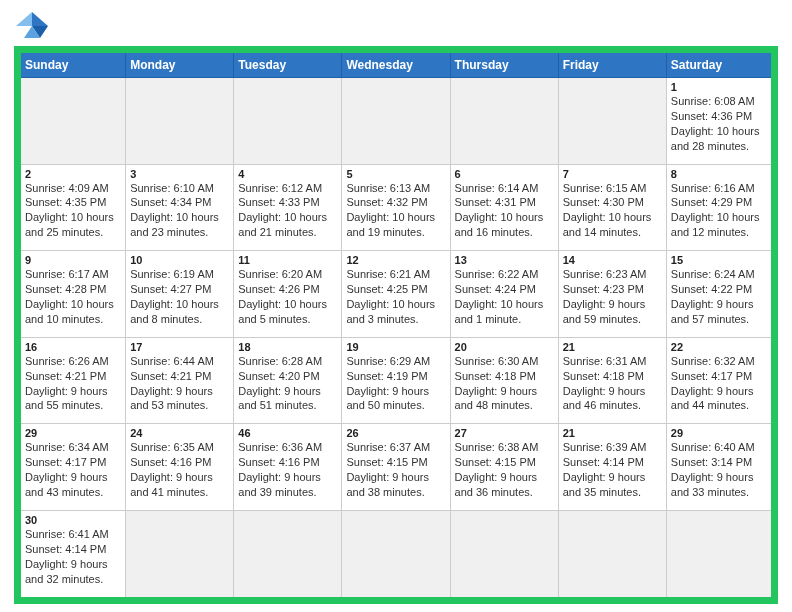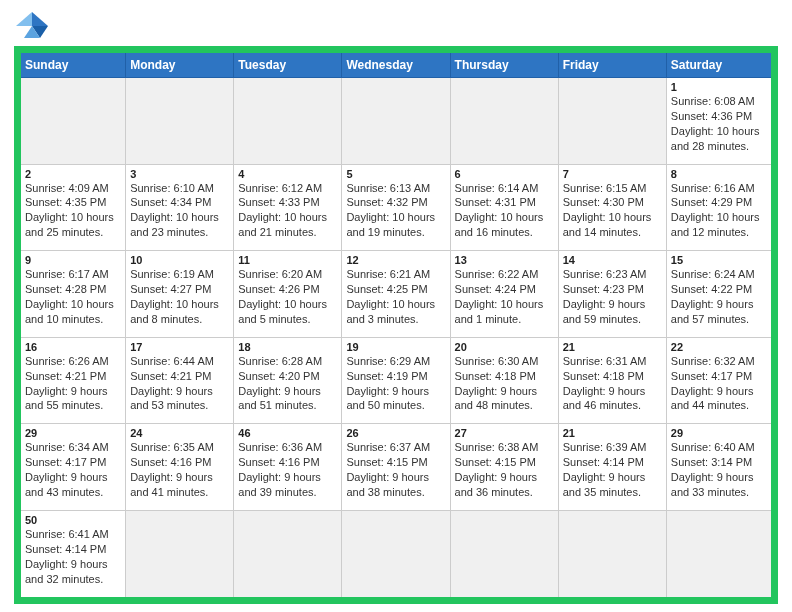--- a/index.html
+++ b/index.html
@@ -338,21 +338,21 @@
           <td>
             <span class="day-number">29</span>
             <div class="day-info">Sunrise: 6:40 AM
 Sunset: 3:14 PM
 Daylight: 9 hours
 and 33 minutes.</div>
           </td>
         </tr>
         <tr>
           <td>
-            <span class="day-number">50</span>
+            <span class="day-number">30</span>
             <div class="day-info">Sunrise: 6:41 AM
 Sunset: 4:14 PM
 Daylight: 9 hours
 and 32 minutes.</div>
           </td>
           <td class="empty"></td>
           <td class="empty"></td>
           <td class="empty"></td>
           <td class="empty"></td>
           <td class="empty"></td>

